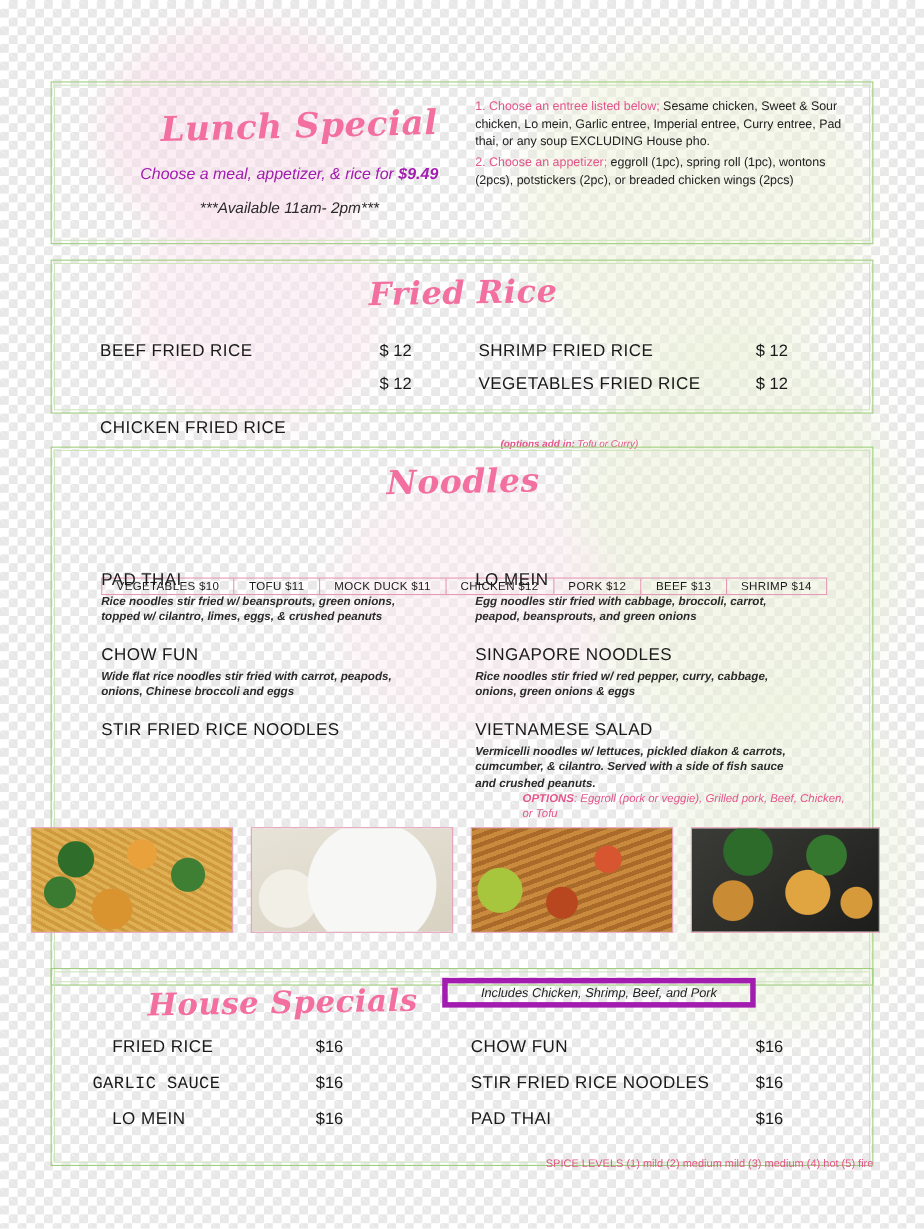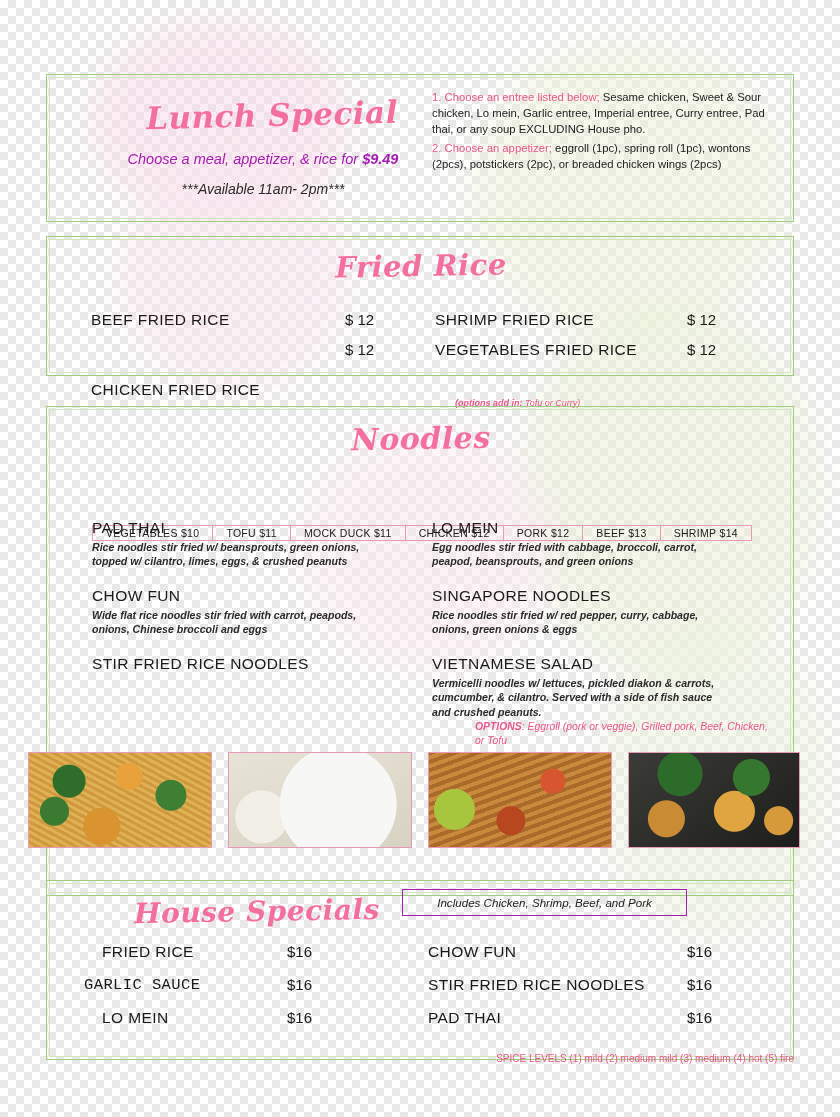--- a/index.html
+++ b/index.html
@@ -167,21 +167,21 @@
 
   
   #house-panel { left: 46px; top: 880px; width: 748px; height: 180px; }
   #house-title {
     position: absolute; left: 60px; top: 14px; width: 300px;
     text-align: center; font-size: 28px;
     transform: rotate(-1deg);
   }
   #includes-box {
     position: absolute; left: 355px; top: 8px; width: 285px; height: 27px;
-    border: 1px solid #a21caf;
+    border: 5px solid #a21caf;
     box-sizing: border-box;
     display: flex; align-items: center; justify-content: center;
     font-size: 11.6px; font-style: italic; color: #222;
   }
   .hs-row { position: absolute; font-size: 15.5px; color: #1a1a1a; letter-spacing: .4px; }
   .hs-price { position: absolute; font-size: 15px; color: #1a1a1a; }
 
   #spice {
     position: absolute; left: 0; top: 1053px; width: 794px;
     text-align: right;

